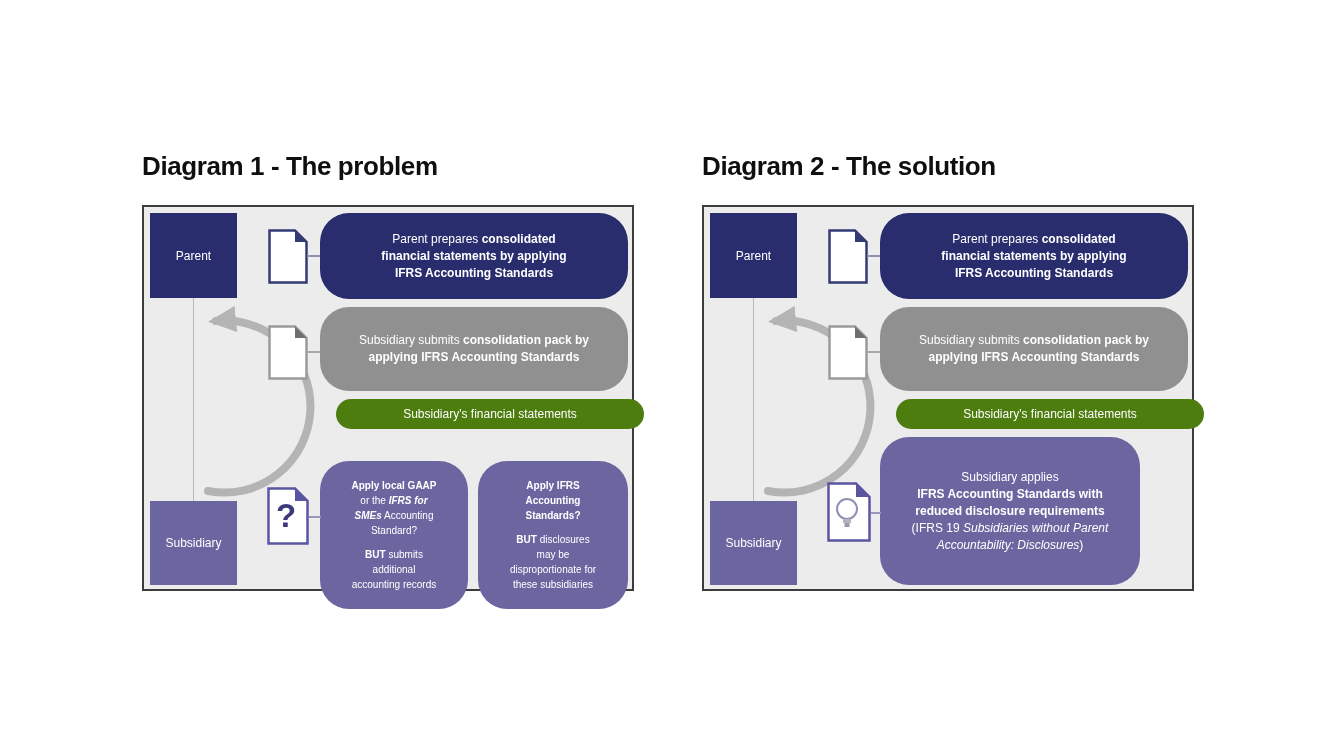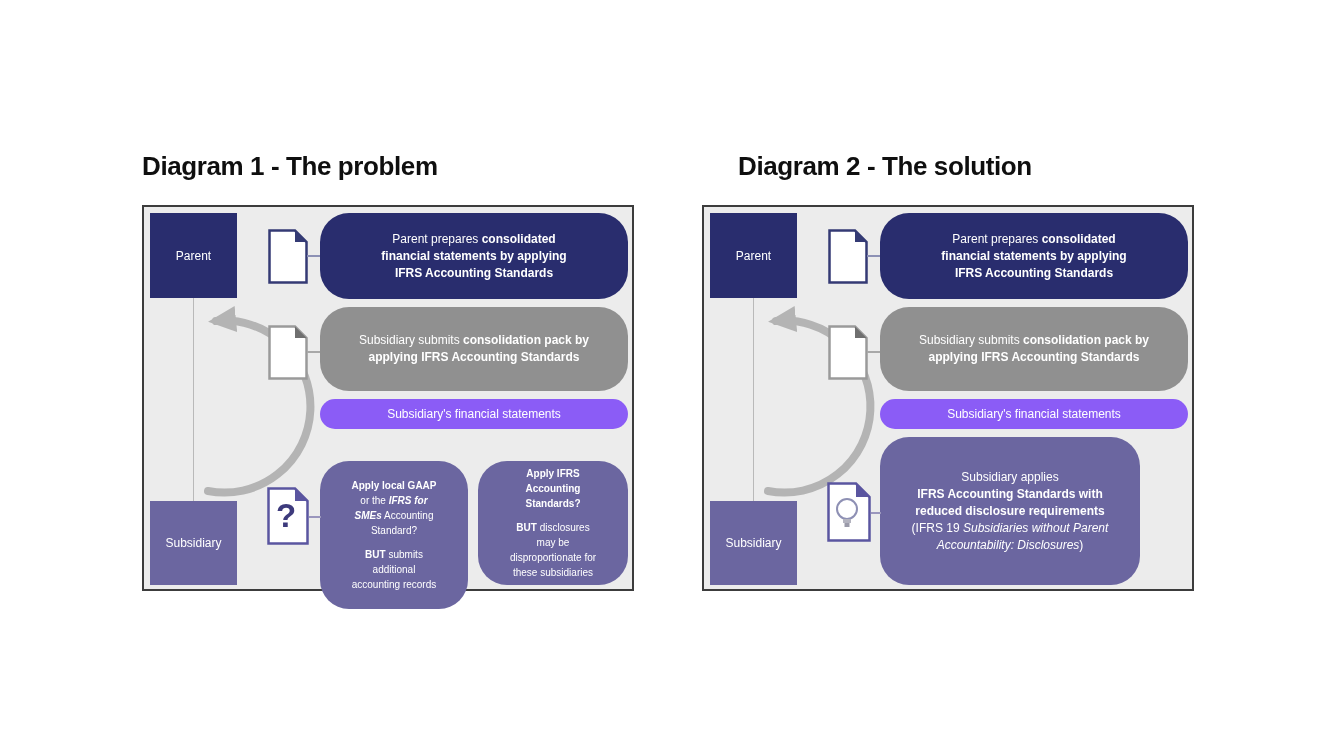--- a/index.html
+++ b/index.html
@@ -34,21 +34,21 @@
     position: absolute;
     display: flex;
     align-items: center;
     justify-content: center;
     color: #ffffff;
     font-size: 12px;
     text-align: center;
   }
   .navy-bg   { background: #292d6e; }
   .purple-bg { background: #6b66a0; }
-  .bar-bg    { background: #8b5cf6; }
+  .bar-bg    { background: #4d7c0f; margin-left: 16px; }
   .gray-bg   { background: #909090; }
   .txtbox {
     position: absolute;
     display: flex;
     flex-direction: column;
     align-items: center;
     justify-content: center;
     text-align: center;
     color: #ffffff;
     font-size: 12px;
@@ -73,21 +73,21 @@
   }
   .conn { position: absolute; height: 2px; }
   .arcsvg { position: absolute; left: 0; top: 0; }
 </style>
 </head>
 <body>
 
 <div class="page">
 
   <div class="title" style="left:142px">Diagram 1 - The problem</div>
-  <div class="title" style="left:738px">Diagram 2 - The solution</div>
+  <div class="title" style="left:702px">Diagram 2 - The solution</div>
 
   <div class="panel" style="left:142px">
 
     <div class="vline"></div>
 
     <svg class="arcsvg" width="488" height="382" viewBox="0 0 488 382">
       <defs>
         <marker id="ah1" markerUnits="userSpaceOnUse" markerWidth="28" markerHeight="26" refX="20" refY="13" orient="auto">
           <path d="M0,0 L28,13 L0,26 Z" fill="#b4b4b4"></path>
         </marker>
@@ -141,21 +141,21 @@
         <b class="it">SMEs</b><span> Accounting</span><br>
         <span>Standard?</span>
       </div>
       <div class="para">
         <b>BUT</b><span> submits</span><br>
         <span>additional</span><br>
         <span>accounting records</span>
       </div>
     </div>
 
-    <div class="txtbox small purple-bg" style="left:334px;top:230px;width:150px;height:124px">
+    <div class="txtbox small purple-bg" style="left:334px;top:230px;width:150px;height:148px">
       <div class="para">
         <b>Apply IFRS</b><br>
         <b>Accounting</b><br>
         <b>Standards?</b>
       </div>
       <div class="para">
         <b>BUT</b><span> disclosures</span><br>
         <span>may be</span><br>
         <span>disproportionate for</span><br>
         <span>these subsidiaries</span>

